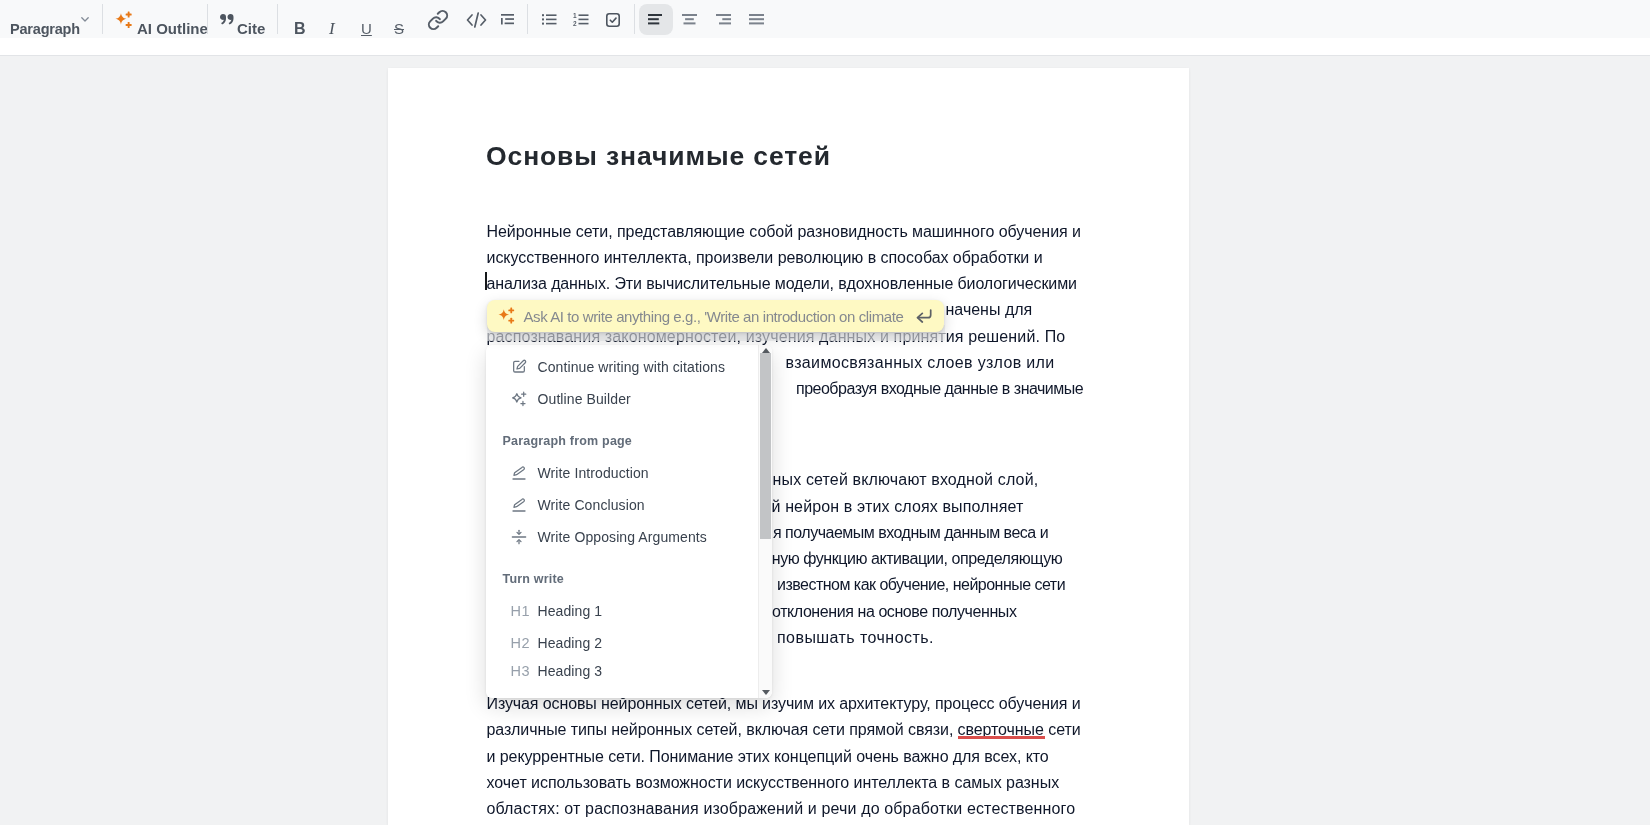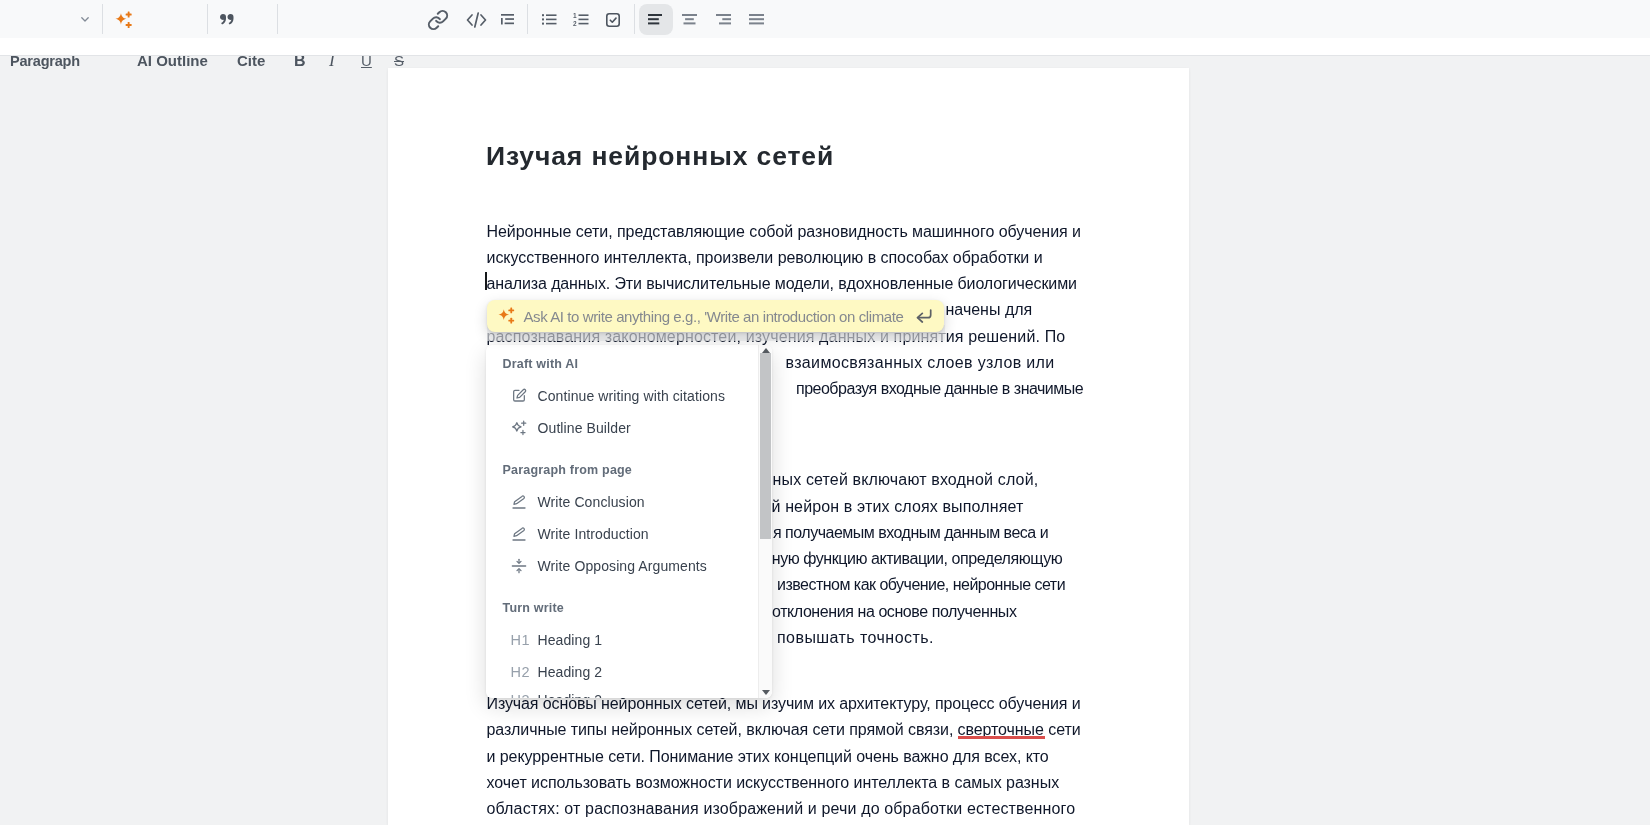--- a/index.html
+++ b/index.html
@@ -2,21 +2,21 @@
 <html><head>
 <meta charset="utf-8">
 <style>
   * { margin:0; padding:0; box-sizing:border-box; }
   html,body { width:1650px; height:825px; overflow:hidden; font-family:"Liberation Sans", sans-serif; }
   body { background:#f1f2f3; position:relative; }
   
   .toolbar { position:absolute; left:0; top:0; width:1650px; height:38px; background:#f8f9fa; }
   .whitestrip { position:absolute; left:0; top:38px; width:1650px; height:18px; background:#ffffff; border-bottom:1px solid #e2e4e7; }
   .tb-sep { position:absolute; top:4px; width:1px; height:30px; background:#dcdfe3; }
-  .tb-text { position:absolute; font-size:15px; font-weight:700; color:#4d555f; top:10px; height:38px; line-height:38px; white-space:nowrap;margin-top:32px; }
+  .tb-text { position:absolute; font-size:15px; font-weight:700; color:#4d555f; top:10px; height:38px; line-height:38px; white-space:nowrap; }
   .tb-ico { position:absolute; }
   
   .card { position:absolute; left:388px; top:68px; width:801px; height:757px; background:#ffffff; box-shadow:0 1px 3px rgba(0,0,0,0.07); }
   h1.doc { position:absolute; left:486px; top:141.1px; font-size:26.5px; font-weight:700; color:#24292f; letter-spacing:0.89px; white-space:nowrap; }
   .para { position:absolute; left:486.5px; font-size:16px; line-height:26.25px; color:#0f172a; white-space:nowrap; }
   .caret { position:absolute; left:485px; top:272px; width:1.5px; height:18px; background:#15181b; }
   .sq { position:relative; }
   .sq::after { content:""; position:absolute; left:0.5px; right:-1px; bottom:-0.5px; height:2.6px; background:#d94e4c; }
   .sp { display:inline-block; }
   
@@ -124,21 +124,21 @@
   <svg class="tb-ico" style="left:749px; top:14px" width="15" height="11" viewBox="0 0 15 11" fill="#7b828c">
       <rect x="0" y="0" width="15" height="2"></rect>
       <rect x="0" y="4.2" width="15" height="2"></rect>
       <rect x="0" y="8.4" width="15" height="2"></rect>
     </svg>
 </div>
 <div class="whitestrip"></div>
 
 <div class="card"></div>
 
-<h1 class="doc">Изучая нейронных сетей</h1>
+<h1 class="doc">Основы значимые сетей</h1>
 
 <div class="para" id="p1" style="top:218.6px"><span style="letter-spacing:-0.05px">Нейронные сети, представляющие собой разновидность машинного обучения и</span><br><span style="letter-spacing:-0.05px">искусственного интеллекта, произвели революцию в способах обработки и</span><br><span style="letter-spacing:-0.12px">анализа данных. Эти вычислительные модели, вдохновленные биологическими</span><br><i class="sp" style="width:459px"></i><span id="f14">начены для</span><br><span id="l15" style="letter-spacing:0.14px">распознавания закономерностей, изучения данных и принятия решений. По</span><br><i class="sp" style="width:299px"></i><span id="f16" style="letter-spacing:0.35px">взаимосвязанных слоев узлов или</span><br><i class="sp" style="width:309.5px"></i><span id="f17" style="letter-spacing:-0.5px">преобразуя входные данные в значимые</span><br>результаты.</div>
 
 <div class="para" id="p2" style="top:467.3px"><i class="sp" style="width:286px"></i><span id="f21" style="letter-spacing:0.15px">ных сетей включают входной слой,</span><br><i class="sp" style="width:285px"></i><span id="f22" style="letter-spacing:0.13px">й нейрон в этих слоях выполняет</span><br><i class="sp" style="width:286.5px"></i><span id="f23" style="letter-spacing:-0.5px">я получаемым входным данным веса и</span><br><i class="sp" style="width:285.3px"></i><span id="f24" style="letter-spacing:-0.45px">ную функцию активации, определяющую</span><br><i class="sp" style="width:290.5px"></i><span id="f25" style="letter-spacing:-0.52px">известном как обучение, нейронные сети</span><br><i class="sp" style="width:285.5px"></i><span id="f26" style="letter-spacing:-0.42px">отклонения на основе полученных</span><br><i class="sp" style="width:290.5px"></i><span id="f27" style="letter-spacing:0.44px">повышать точность.</span></div>
 
 <div class="para" id="p3" style="top:691.2px"><span style="letter-spacing:-0.11px">Изучая основы нейронных сетей, мы изучим их архитектуру, процесс обучения и</span><br><span style="letter-spacing:-0.08px">различные типы нейронных сетей, включая сети прямой связи, <span class="sq">сверточные</span> сети</span><br><span style="letter-spacing:-0.07px">и рекуррентные сети. Понимание этих концепций очень важно для всех, кто</span><br><span style="letter-spacing:-0.04px">хочет использовать возможности искусственного интеллекта в самых разных</span><br><span style="letter-spacing:0.14px">областях: от распознавания изображений и речи до обработки естественного</span></div>
 
 <div style="position:absolute; left:486.5px; top:324.5px; width:458px; height:16.5px; background:rgba(236,237,239,0.66); z-index:5"></div>
 
 <div class="caret"></div>
@@ -153,39 +153,38 @@
   </svg>
   <span class="ph">Ask AI to write anything e.g., 'Write an introduction on climate</span>
   <svg style="position:absolute; right:11.5px; top:9.5px" width="17" height="14" viewBox="0 0 17 14" fill="none" stroke="#5d6166" stroke-width="1.7" stroke-linecap="round" stroke-linejoin="round">
     <path d="M15.7 1 v4.9 a2.8 2.8 0 0 1 -2.8 2.8 H3.2"></path>
     <path d="M7.3 4.4 L2.5 8.7 L7.3 13"></path>
   </svg>
 </div>
 
 <div class="menu">
   <div class="menu-inner">
-    <div class="mlabel first">Draft with AI</div>
     <div class="mrow"><svg class="mico" viewBox="0 0 24 24" fill="none" stroke="#6d7783" stroke-width="1.9" stroke-linecap="round" stroke-linejoin="round">
           <path d="M12 3.5H6a2 2 0 0 0-2 2v12a2 2 0 0 0 2 2h12a2 2 0 0 0 2-2v-6"></path>
           <path d="M18.4 2.6a2.1 2.1 0 1 1 3 3L13 14l-4 1 1-4Z"></path>
         </svg>Continue writing with citations</div>
     <div class="mrow"><svg class="mico" viewBox="0 0 17 17" fill="none" stroke="#6d7783" stroke-width="1.3" stroke-linejoin="round">
           <path d="M6.2 2.8 C6.8 5.5 8 6.7 10.7 7.3 C8 7.9 6.8 9.1 6.2 11.8 C5.6 9.1 4.4 7.9 1.7 7.3 C4.4 6.7 5.6 5.5 6.2 2.8 Z"></path>
           <path d="M13.5 1.2 v4.4 M11.3 3.4 h4.4" stroke-linecap="round"></path>
           <path d="M12.7 11.1 v4.4 M10.5 13.3 h4.4" stroke-linecap="round"></path>
         </svg>Outline Builder</div>
     <div class="mlabel">Paragraph from page</div>
     <div class="mrow"><svg class="mico" viewBox="0 0 24 24" fill="none" stroke="#6d7783" stroke-width="1.9" stroke-linecap="round" stroke-linejoin="round">
+          <path d="M3 21h18" transform="translate(0,0)"></path>
+          <path d="M16.4 3.6a1 1 0 0 1 3 3L8.4 14.6l-4 1 1-4z"></path>
+        </svg>Write Introduction</div>
+    <div class="mrow"><svg class="mico" viewBox="0 0 24 24" fill="none" stroke="#6d7783" stroke-width="1.9" stroke-linecap="round" stroke-linejoin="round">
           <path d="M3 21h18"></path>
           <path d="M16.4 3.6a1 1 0 0 1 3 3L8.4 14.6l-4 1 1-4z"></path>
         </svg>Write Conclusion</div>
-    <div class="mrow"><svg class="mico" viewBox="0 0 24 24" fill="none" stroke="#6d7783" stroke-width="1.9" stroke-linecap="round" stroke-linejoin="round">
-          <path d="M3 21h18" transform="translate(0,0)"></path>
-          <path d="M16.4 3.6a1 1 0 0 1 3 3L8.4 14.6l-4 1 1-4z"></path>
-        </svg>Write Introduction</div>
     <div class="mrow"><svg class="mico" viewBox="0 0 24 24" fill="none" stroke="#6d7783" stroke-width="1.9" stroke-linecap="round" stroke-linejoin="round">
           <path d="M2 12h20"></path>
           <path d="M12 2v4"></path>
           <path d="m15 5-3 3-3-3"></path>
           <path d="M12 22v-4"></path>
           <path d="m15 19-3-3-3 3"></path>
         </svg>Write Opposing Arguments</div>
     <div class="mlabel">Turn write</div>
     <div class="mrow"><span class="hpre">H1</span>Heading 1</div>
     <div class="mrow"><span class="hpre">H2</span>Heading 2</div>

